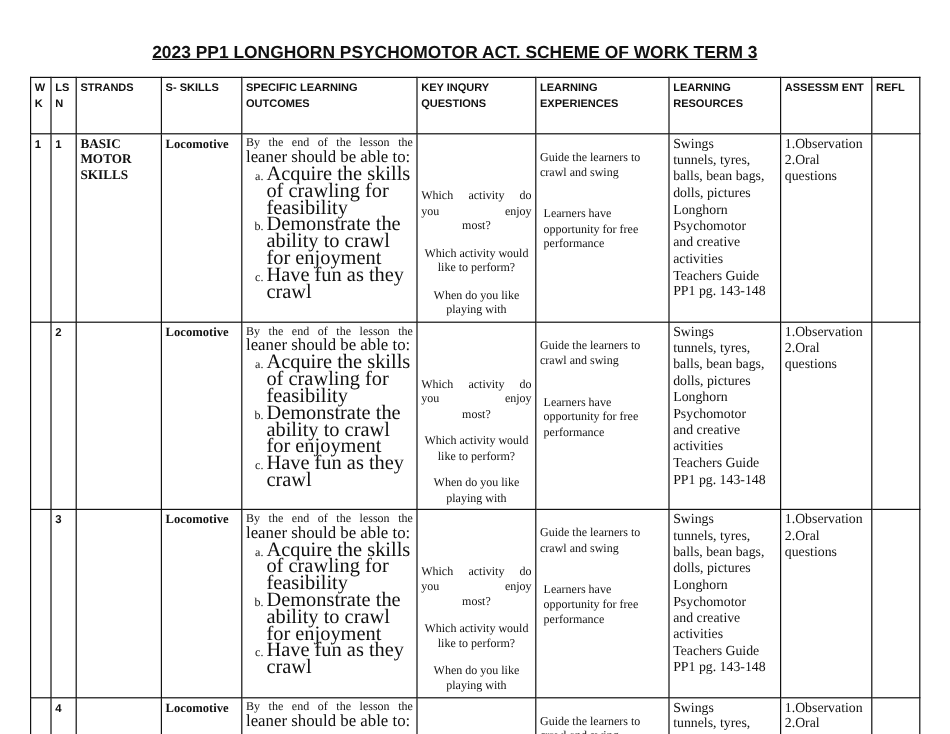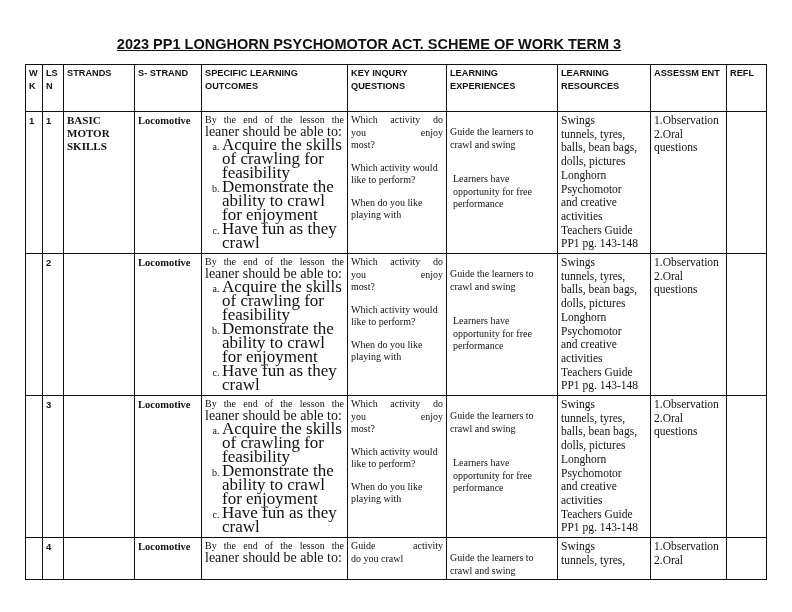--- a/index.html
+++ b/index.html
@@ -1,42 +1,42 @@
 <!DOCTYPE html>
 <html><head>
 <meta charset="utf-8">
 <style>
   html, body { margin: 0; padding: 0; background: #ffffff; }
   body { width: 792px; height: 612px; position: relative; overflow: hidden; color: #111; }
   .title {
     position: absolute; left: 0; top: 36px; width: 738px; text-align: center;
     font-family: "Liberation Sans", sans-serif; font-weight: bold; font-size: 14.5px;
-    text-decoration: underline; letter-spacing: 0;
+    text-decoration: underline; letter-spacing: 0; padding-left: 10px;
   }
   table.sow {
     position: absolute; left: 25px; top: 64px; width: 741px;
     border-collapse: collapse; table-layout: fixed;
   }
   table.sow td, table.sow th {
     border: 1.2px solid #111; vertical-align: top; padding: 2px 3px; overflow: hidden;
   }
   th {
     font-family: "Liberation Sans", sans-serif; font-weight: bold; font-size: 9.2px;
     text-align: left; line-height: 12.5px; height: 42px; padding-top: 3px;
   }
   td { font-family: "Liberation Serif", serif; font-size: 10.5px; line-height: 13.5px; }
   td.num { font-family: "Liberation Sans", sans-serif; font-weight: bold; font-size: 9.5px; padding-top: 5px; }
   td.strand { font-weight: bold; font-size: 11px; padding-top: 5px; line-height: 13px; }
   td.sub { font-weight: bold; font-size: 10.5px; padding-top: 5px; }
   .intro { font-size: 10px; line-height: 12px; text-align: justify; text-align-last: justify; }
   .intro2 { font-size: 14px; line-height: 12px; }
   ol.outcomes { margin: 0; padding-left: 17px; list-style: lower-alpha; font-size: 17px; line-height: 14px; }
   ol.outcomes li::marker { font-size: 10px; }
-  .q { font-size: 10px; line-height: 12.5px; }
-  .q-just { text-align: justify; text-align-last: justify; word-spacing: 6px; }
+  .q { font-size: 10px; line-height: 12.5px; text-align: center; }
+  .q-just { text-align: justify; text-align-last: justify; word-spacing: 6px; margin-top: 44px; }
   .gap { height: 10px; }
   .exp { font-size: 10px; line-height: 12.5px; margin-top: 12px; }
   .res { font-size: 11.5px; line-height: 13.7px; }
   .asm { font-size: 11.5px; line-height: 13.7px; margin-top: 12px; }
   tr.body-row td { height: 131px; }
   tr.last-row td { height: 30px; }
 </style>
 </head>
 <body>
 
@@ -53,21 +53,21 @@
     <col style="width:111px">
     <col style="width:93px">
     <col style="width:76px">
     <col style="width:40px">
   </colgroup>
   <thead>
     <tr>
       <th>W K</th>
       <th>LS N</th>
       <th>STRANDS</th>
-      <th>S- STRAND</th>
+      <th>S- SKILLS</th>
       <th>SPECIFIC LEARNING OUTCOMES</th>
       <th>KEY INQURY QUESTIONS</th>
       <th>LEARNING EXPERIENCES</th>
       <th>LEARNING RESOURCES</th>
       <th>ASSESSM ENT</th>
       <th>REFL</th>
     </tr>
   </thead>
   <tbody id="rows">
   <tr class="body-row">

